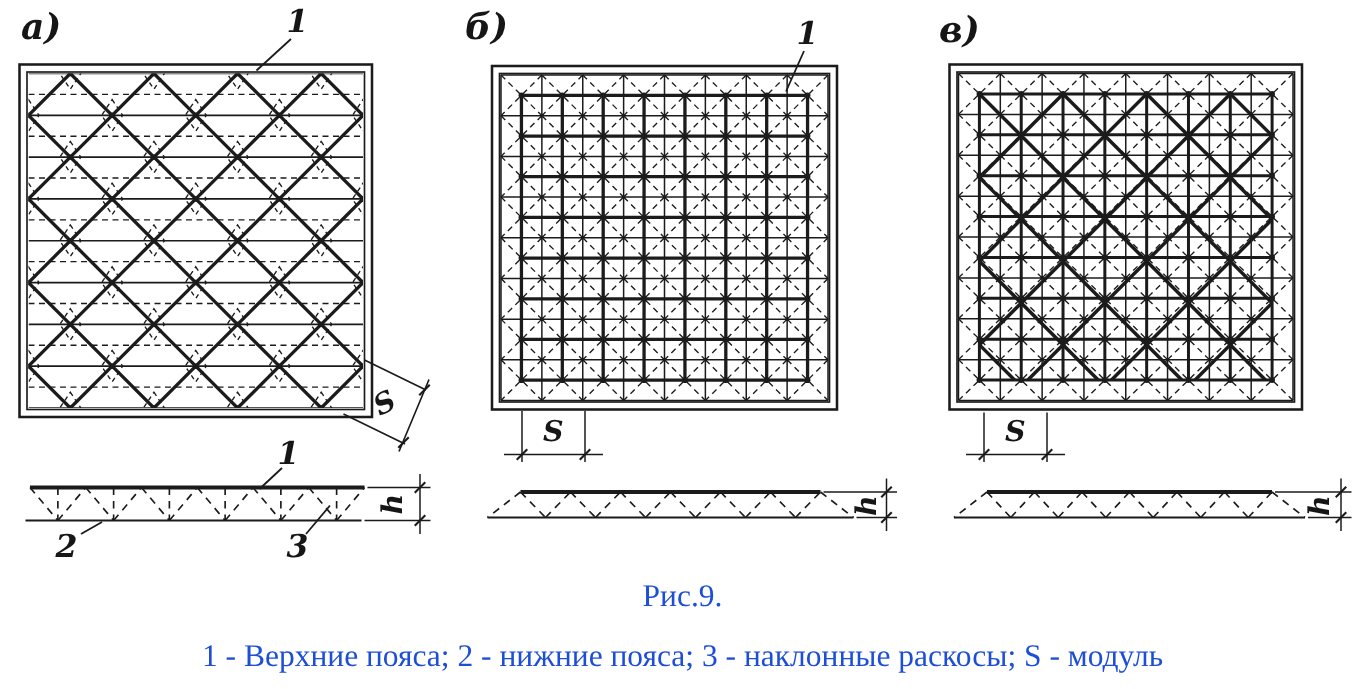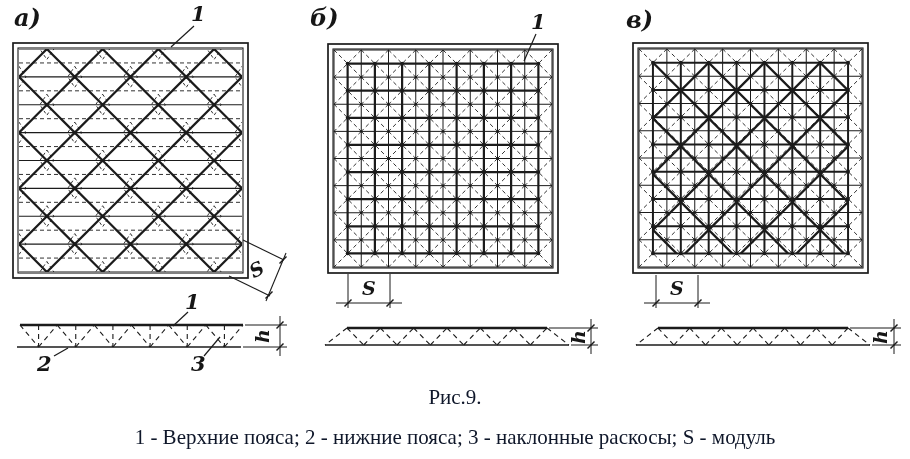--- a/index.html
+++ b/index.html
@@ -7,21 +7,21 @@
           font-family:"Liberation Serif",serif;color:#1b1b1b;}
   svg{position:absolute;left:0;top:0;}
   .lbl{position:absolute;font-style:italic;font-family:"DejaVu Serif",serif;
        color:#161616;line-height:1;white-space:nowrap;}
   .panel-label{font-size:24px;font-weight:bold;}
   .callout{font-size:21px;font-weight:bold;}
   .dim-letter{font-size:19px;font-weight:bold;}
   .rot90{transform:rotate(-90deg);transform-origin:center;}
   .rot30{transform:rotate(-28deg);transform-origin:center;}
   .center-text{position:absolute;left:0;width:910px;text-align:center;
-               font-family:"Liberation Serif",serif;color:#0f172a;}
+               font-family:"Liberation Serif",serif;color:#1d4ed8;}
   .fig-number{top:385px;font-size:21px;}
   .caption{top:425px;font-size:21px;}
   .flexc{display:flex;align-items:center;justify-content:center;width:22px;height:22px;}
 </style>
 </head>
 <body>
 
 <div class="canvas">
 
   <svg id="draw" width="910" height="459" viewBox="0 0 910 459">

